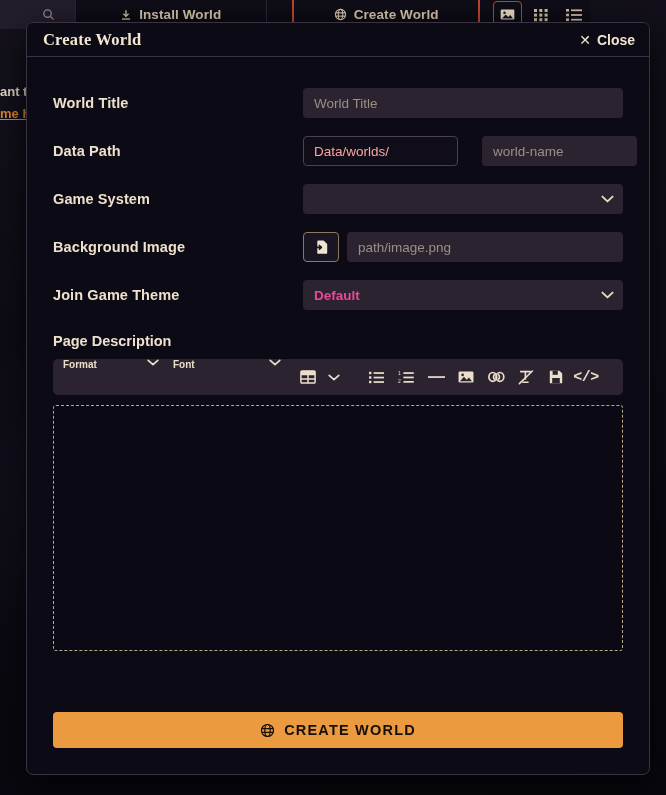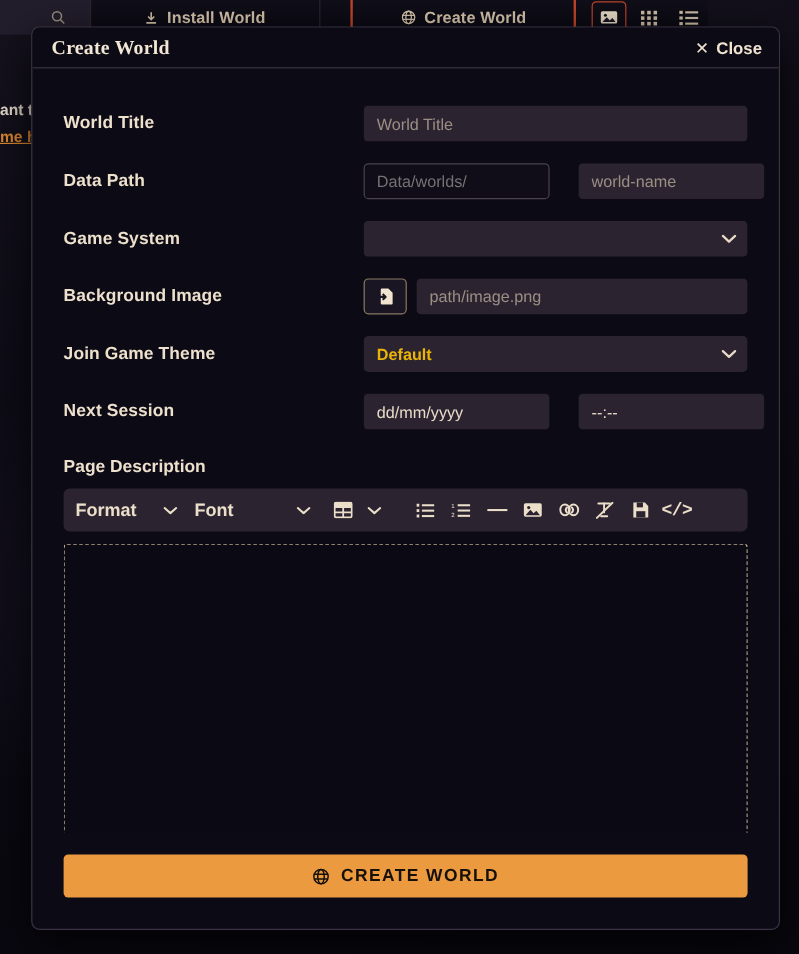--- a/index.html
+++ b/index.html
@@ -198,29 +198,29 @@
     padding: 0 10px;
     width: 100%;
     outline: none;
   }
   .inp::placeholder { color: #9b8f84; }
   .inp.outlined {
     background: #100d18;
     border: 1px solid #4a4152;
     color: #e9dcc8;
   }
-  .inp.readonly { color: #737373; }
+  .inp.readonly { color: #fca5a5; }
 
   .sel {
     height: 30px;
     width: 100%;
     background: #2b2430;
     border: 1px solid transparent;
     border-radius: 4px;
-    color: #eab308;
+    color: #ec4899;
     font-size: 13.5px;
     font-weight: 600;
     font-family: "Liberation Sans", sans-serif;
     padding: 0 28px 0 10px;
     outline: none;
     appearance: none;
     -webkit-appearance: none;
   }
   .sel-wrap { position: relative; flex: 1 1 auto; }
   .sel-chev {
@@ -261,23 +261,23 @@
     background: #2b2430;
     border-radius: 5px;
     display: flex;
     align-items: center;
     padding: 0 10px;
     gap: 0;
     color: #ecdfca;
   }
   .tb-drop {
     display: flex;
-    align-items: center;
-    gap: 17px;
-    font-size: 15px;
+    align-items: flex-start;
+    gap: 28px;
+    font-size: 10px;
     font-weight: 600;
     color: #ecdfca;
     cursor: pointer;
     height: 36px;
   }
   .tb-drop .lbl { min-width: 56px; }
   .tb-drop.font .lbl { min-width: 68px; }
   .tb-gap { width: 14px; }
   .tb-btn {
     width: 30px; height: 36px;
@@ -477,28 +477,20 @@
             </select>
             <span class="sel-chev">
               <svg width="13" height="8" viewBox="0 0 13 8" fill="none" stroke="currentColor" stroke-width="1.9" stroke-linecap="round" stroke-linejoin="round">
                 <path d="M1.4 1.6 L6.5 6.4 L11.6 1.6"></path>
               </svg>
             </span>
           </div>
         </div>
       </div>
 
-      <div class="frow">
-        <div class="flabel">Next Session</div>
-        <div class="fctl">
-          <input class="inp half-l" type="text" value="dd/mm/yyyy" style="">
-          <div class="gap-mid"></div>
-          <input class="inp half-r" type="text" value="--:--" style="">
-        </div>
-      </div>
 
       <div class="desc-label">Page Description</div>
 
       <div class="editor-toolbar">
 
         <div class="tb-drop">
           <span class="lbl">Format</span>
           <span style="display:flex;">
             <svg width="12" height="7" viewBox="0 0 12 7" fill="none" stroke="currentColor" stroke-width="1.7" stroke-linecap="round" stroke-linejoin="round">
                 <path d="M1.2 1.4 L6 5.6 L10.8 1.4"></path>

